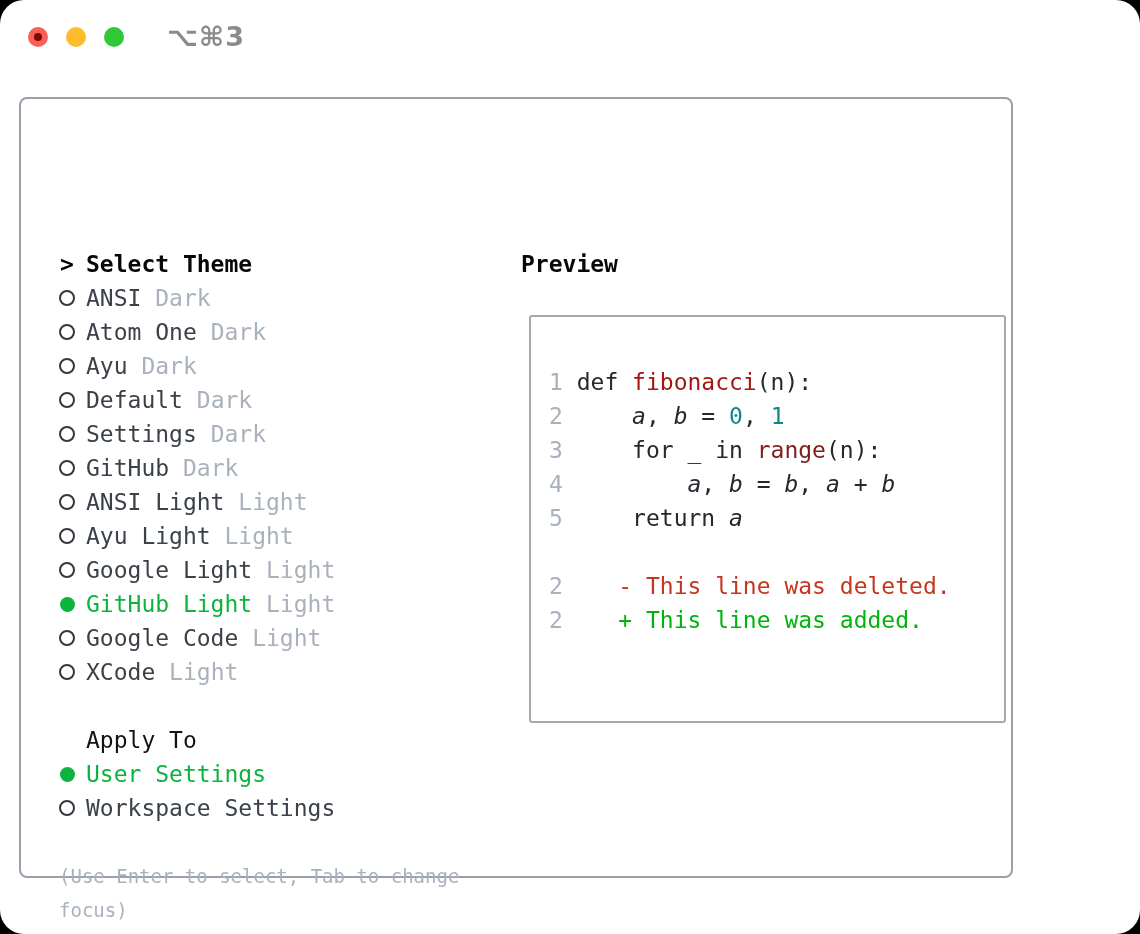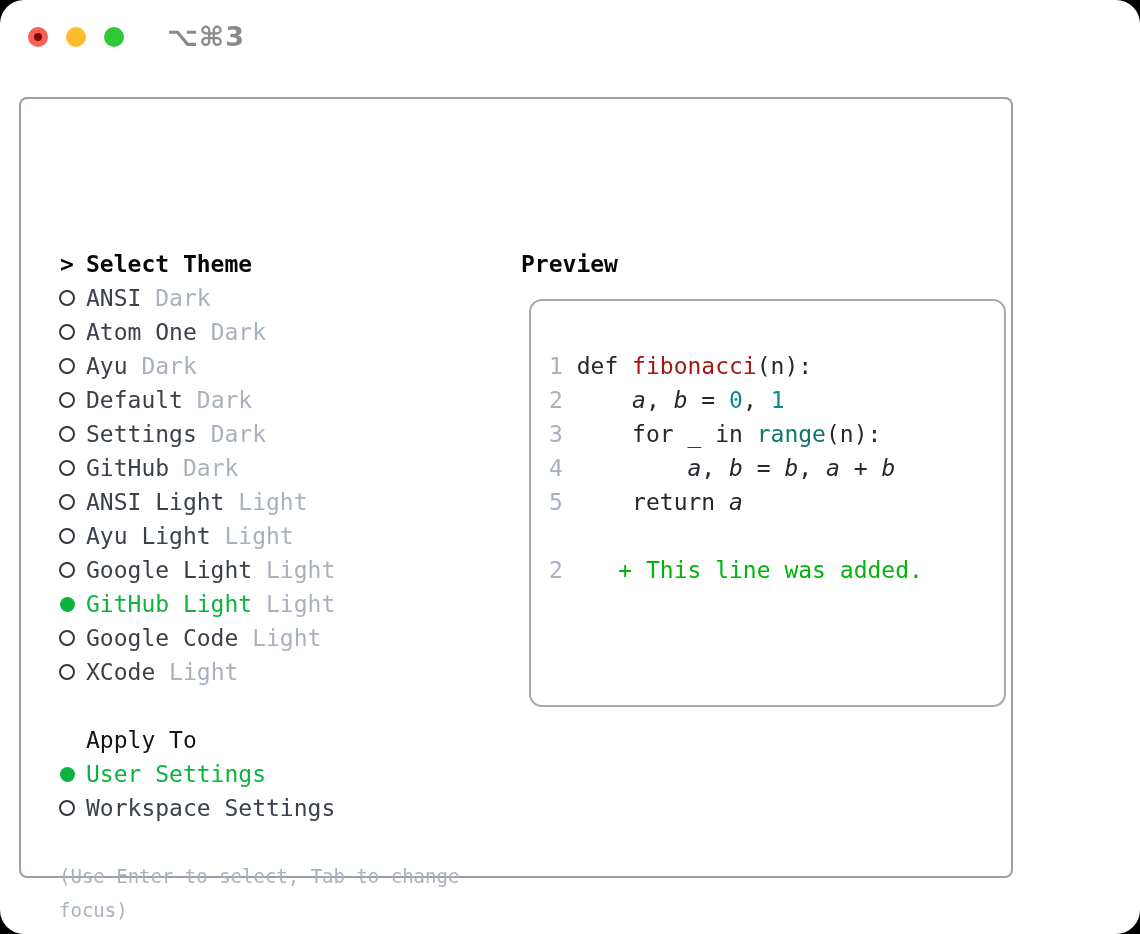--- a/index.html
+++ b/index.html
@@ -33,29 +33,29 @@
   .hdr{font-weight:bold;color:#060708;}
   .name{color:#3b4149;}
   .tag{color:#a9b1bc;margin-left:13.85px;}
   .row.selected .name{color:#0db33e;}
   .spacer{height:34px;}
   .apply-hdr{color:#101214;}
   .hint{margin-top:0;width:430px;line-height:34px;color:#a9b1bc;font-size:19px;}
   
   .preview-label{position:absolute;left:500px;top:148px;height:34px;line-height:34px;
     font-size:23px;font-weight:bold;color:#060708;}
-  .preview-box{position:absolute;left:508px;top:200px;width:473px;height:404px;
-    border:2px solid #a3aab3;border-radius:13px;background:#fff;}
+  .preview-box{position:absolute;left:508px;top:216px;width:473px;height:404px;
+    border:2px solid #a3aab3;border-radius:3px;background:#fff;}
   .code{margin:48px 0 0 18px;font-size:23px;}
   .cl{height:34px;line-height:34px;white-space:pre;color:#24292e;}
   .ln{color:#a9b1bc;}
   .s-plain{color:#24292e;}
   .s-func{color:#a31712;}
   .s-num{color:#0e8786;}
-  .s-builtin{color:#0f766e;}
+  .s-builtin{color:#7f1d1d;}
   .s-var{color:#24292e;font-style:italic;}
   .d-context{color:#878d95;}
   .d-deleted{color:#c4371d;}
   .d-added{color:#00b40b;}
 </style>
 </head>
 <body>
 
 <div class="window">
 
@@ -107,18 +107,19 @@
     <div class="preview-label">Preview</div>
 
     <div class="preview-box">
       <div class="code">
           <div class="cl"><span class="ln">1 </span><span class="s-plain">def </span><span class="s-func">fibonacci</span><span class="s-plain">(n):</span></div>
           <div class="cl"><span class="ln">2 </span><span class="s-plain">    </span><span class="s-var">a</span><span class="s-plain">, </span><span class="s-var">b</span><span class="s-plain"> = </span><span class="s-num">0</span><span class="s-plain">, </span><span class="s-num">1</span></div>
           <div class="cl"><span class="ln">3 </span><span class="s-plain">    for _ in </span><span class="s-builtin">range</span><span class="s-plain">(n):</span></div>
           <div class="cl"><span class="ln">4 </span><span class="s-plain">        </span><span class="s-var">a</span><span class="s-plain">, </span><span class="s-var">b</span><span class="s-plain"> = </span><span class="s-var">b</span><span class="s-plain">, </span><span class="s-var">a</span><span class="s-plain"> + </span><span class="s-var">b</span></div>
           <div class="cl"><span class="ln">5 </span><span class="s-plain">    return </span><span class="s-var">a</span></div>
           <div class="cl"> </div>
+          <div class="cl"><span class="ln">2</span><span class="d-deleted">    - This line was deleted.</span></div>
           <div class="cl"><span class="ln">2</span><span class="d-added">    + This line was added.</span></div>
         </div>
     </div>
 
   </div>
 </div>
 
 </body></html>

